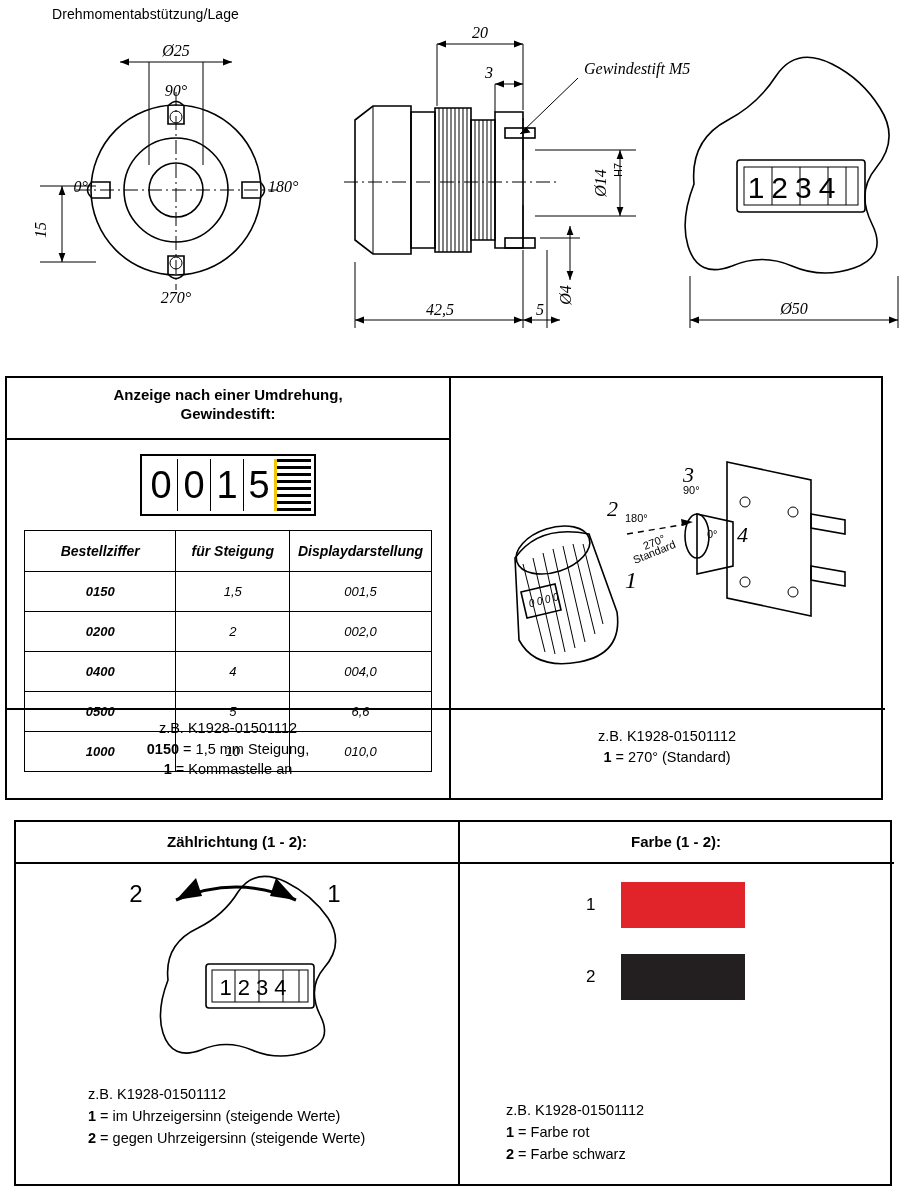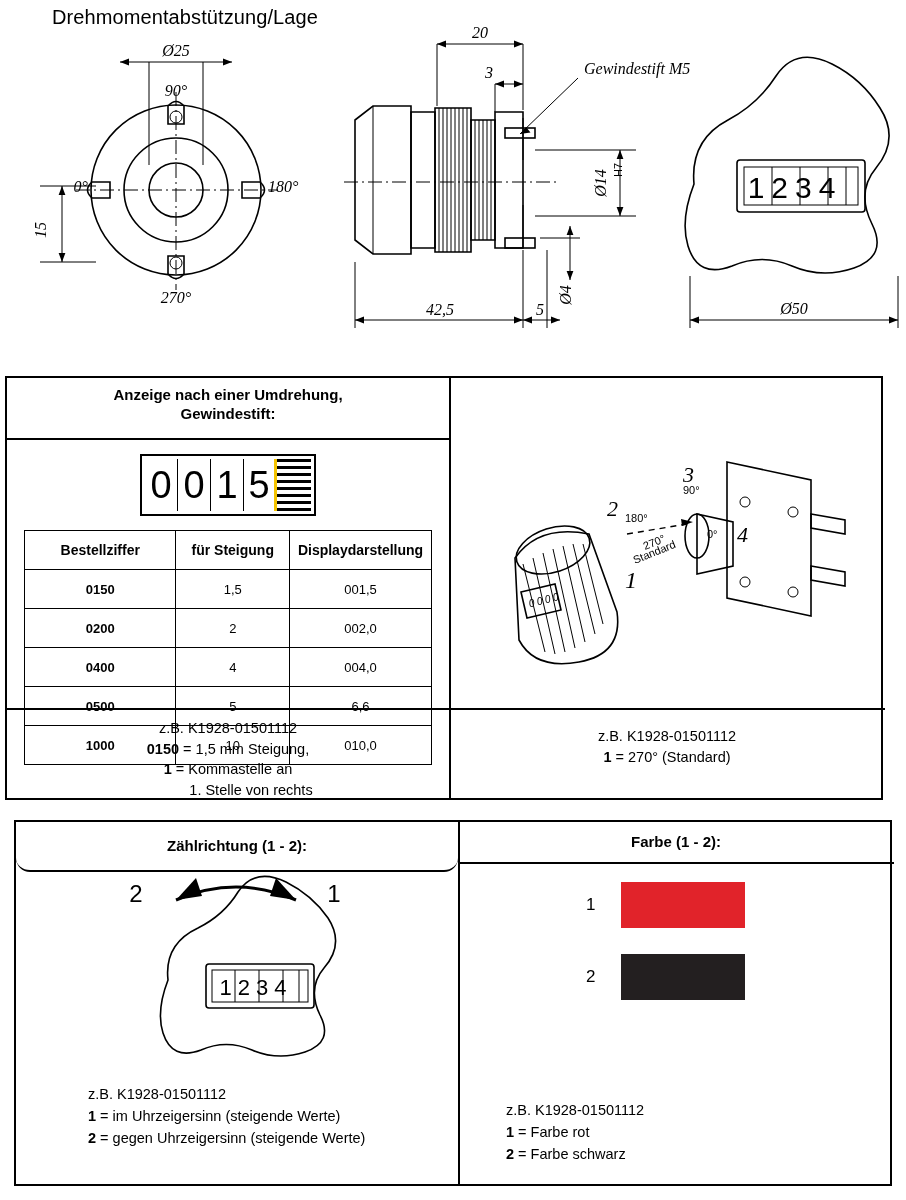--- a/index.html
+++ b/index.html
@@ -20,21 +20,21 @@
   
   .top-area {
     position: relative;
     width: 906px;
     height: 360px;
   }
   .caption-top {
     position: absolute;
     left: 52px;
     top: 6px;
-    font-size: 20px;
+    font-size: 14px;
     letter-spacing: 0.1px;
   }
 
   svg { display: block; }
   .ln { stroke: #000; fill: none; }
   .thin { stroke-width: 1; }
   .med { stroke-width: 1.6; }
   .dash { stroke-dasharray: 14 4 2 4; stroke-width: 1; }
   .dim { stroke: #000; stroke-width: 1; fill: none; }
   .txt { font-family: "Liberation Sans", sans-serif; font-size: 15px; fill: #000; }
@@ -104,22 +104,23 @@
   
   table.spec {
     border-collapse: collapse;
     margin: 14px auto 0 auto;
     width: 408px;
     font-size: 13px;
   }
   table.spec th, table.spec td {
     border: 1px solid #000;
     text-align: center;
-    padding: 6px 4px;
+    padding: 12px 4px;
     height: 39px;
+    font-style: italic;
   }
   table.spec th {
     font-weight: bold;
     font-size: 14px;
   }
   table.spec td.b { font-weight: bold; }
 
   .swatch-row {
     display: flex;
     align-items: center;
@@ -353,21 +354,20 @@
           </tr>
         </tbody>
       </table>
 
       <div class="hsplit" style="top:330px;"></div>
       <div style="position:absolute; top:330px; left:0; width:442px; padding-top:10px;">
         <div style="text-align:center; font-size:14.5px; line-height:1.42;">
           <div>z.B.  K1928-01501112</div>
           <div><b>0150</b><span> = 1,5 mm Steigung,</span></div>
           <div><b>1</b><span> = Kommastelle an</span></div>
-          <div style="padding-left:46px;">1. Stelle von rechts</div>
         </div>
       </div>
     </div>
 
     <div style="position:absolute; left:442px; top:0; width:436px; height:100%;">
 
       <svg width="436" height="260" viewBox="0 0 436 260" style="position:absolute; top:62px; left:0;">
 
         <path d="M 278 22 l 84 18 0 136 -84 -18 z" class="ln med" fill="#fff"></path>
         <circle cx="296" cy="62" r="5" class="ln thin"></circle>
@@ -422,21 +422,21 @@
         <div>z.B. K1928-01501112</div>
         <div><b>1</b><span> = 270° (Standard)</span></div>
       </div>
     </div>
   </div>
 
   <div class="block" style="left:14px; top:820px; width:878px; height:366px;">
     <div class="vsplit" style="left:442px;"></div>
 
     <div style="position:absolute; left:0; top:0; width:442px; height:100%;">
-      <div class="blk-head" style="height:50px; display:flex; align-items:center; justify-content:center;border-radius:14px;">Zählrichtung (1 - 2):</div>
+      <div class="blk-head" style="height:42px; display:flex; align-items:center; justify-content:center;">Zählrichtung (1 - 2):</div>
 
       <svg width="442" height="220" viewBox="0 0 442 220" style="position:absolute; top:42px; left:0;">
 
         <path d="M 160 36 q 60 -26 120 0" class="ln" stroke-width="3" fill="none"></path>
         <path d="M 160 36 l 26 -4 -6 -18 z" fill="#000"></path>
         <path d="M 280 36 l -26 -4 6 -18 z" fill="#000"></path>
         <text x="120" y="38" class="txt" style="font-size:24px;" text-anchor="middle">2</text>
         <text x="318" y="38" class="txt" style="font-size:24px;" text-anchor="middle">1</text>
 
         <path d="M 152 116

